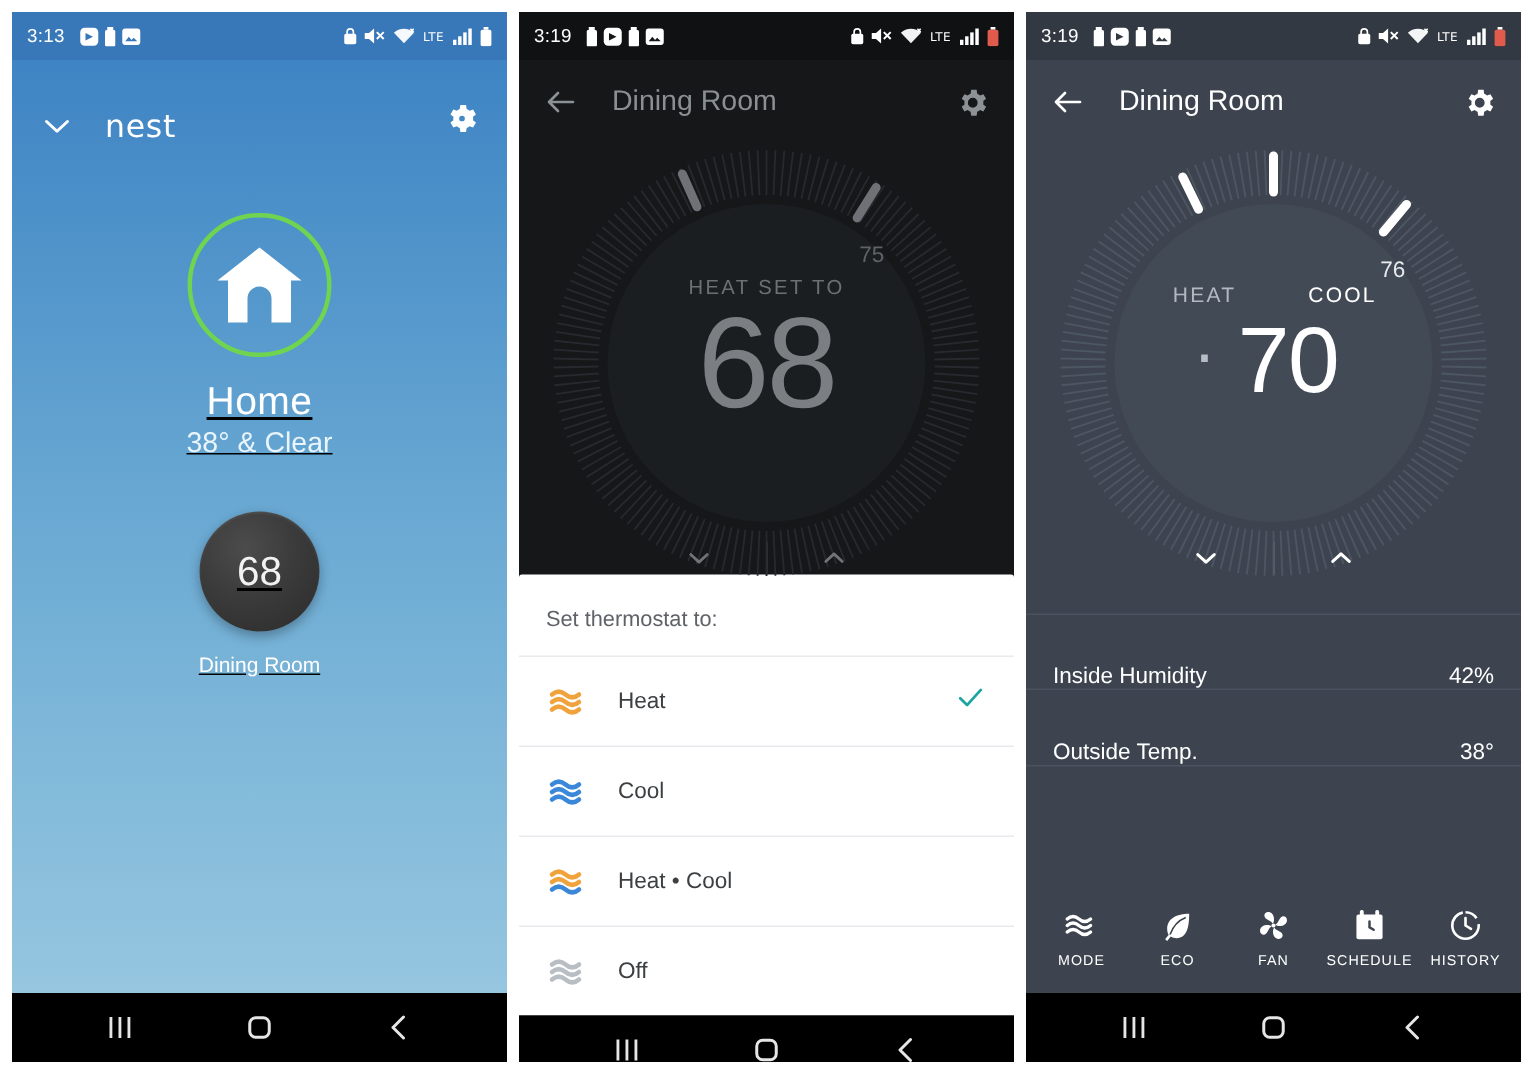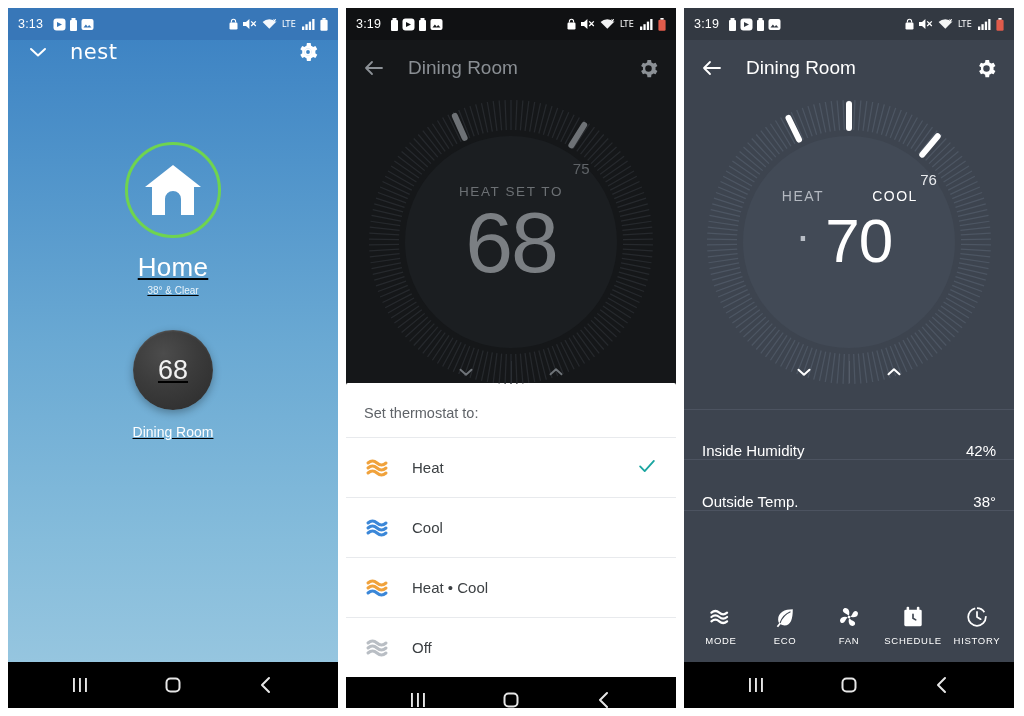--- a/index.html
+++ b/index.html
@@ -40,40 +40,40 @@
     display:flex; align-items:center; justify-content:space-around;
     padding:0 26px;
   }
   .navbar .nb{ color:#e6e6e6; display:flex; align-items:center; justify-content:center; width:56px; height:46px;}
   .navbar .nb svg{display:block;}
 
   
   .p1{ background:linear-gradient(180deg,#3a80c2 0%,#4f93ca 22%,#6aa9d3 48%,#85bcdb 76%,#9cc9e1 100%); }
   .p1 .statusbar{ background:#3877b8; }
   .p1-header{
-    height:56px; flex:0 0 56px; display:flex; align-items:flex-start;
+    height:56px; flex:0 0 56px; display:flex; align-items:flex-end;
     padding:0 18px;
   }
   .p1-chevron{ color:#fff; width:26px; display:flex; align-items:center; }
   .nest-logo{
     color:#ffffff; font-size:21px; font-weight:400;
     margin-left:18px; letter-spacing:.5px;
     font-family:"DejaVu Sans", sans-serif;
   }
   .p1-gear{ margin-left:auto; color:#ffffff; }
   .p1-body{ flex:1; display:flex; flex-direction:column; align-items:center;text-decoration:underline; }
   .home-ring{
     margin-top:46px; width:96px; height:96px; border-radius:50%;
     border:3px solid #6fd44f; display:flex; align-items:center; justify-content:center;
   }
   .home-ring svg{ display:block; }
   .home-name{
     margin-top:14px; color:#ffffff; font-size:26px; font-weight:300; letter-spacing:.3px;
   }
-  .home-weather{ margin-top:2px; color:#eaf4fb; font-size:10px; font-weight:400; }
+  .home-weather{ margin-top:2px; color:#eaf4fb; font-size:19px; font-weight:400; }
   .device-puck{
     margin-top:34px; width:80px; height:80px; border-radius:50%;
     background:radial-gradient(circle at 38% 30%, #4c4c4c 0%, #3b3b3b 45%, #2b2b2b 100%);
     box-shadow:0 3px 8px rgba(0,0,0,.30), inset 0 1px 2px rgba(255,255,255,.10);
     display:flex; align-items:center; justify-content:center;
     color:#f2f2f2; font-size:27px; font-weight:400;
   }
   .device-label{ margin-top:14px; color:#ffffff; font-size:14px; }
 
   

